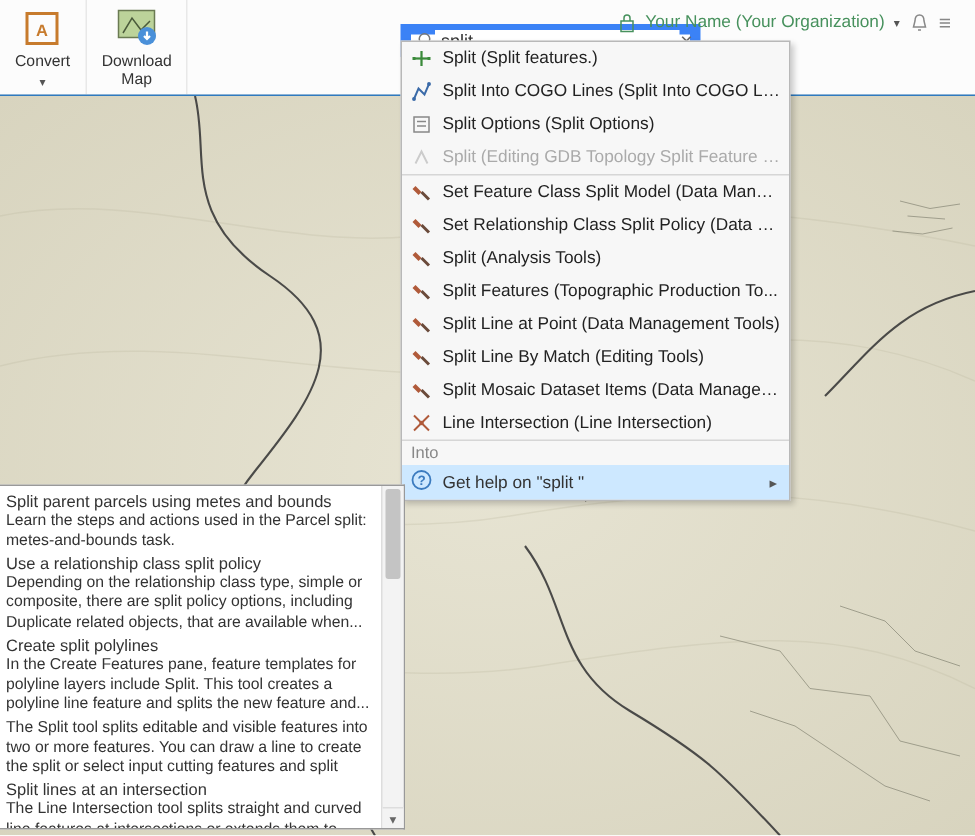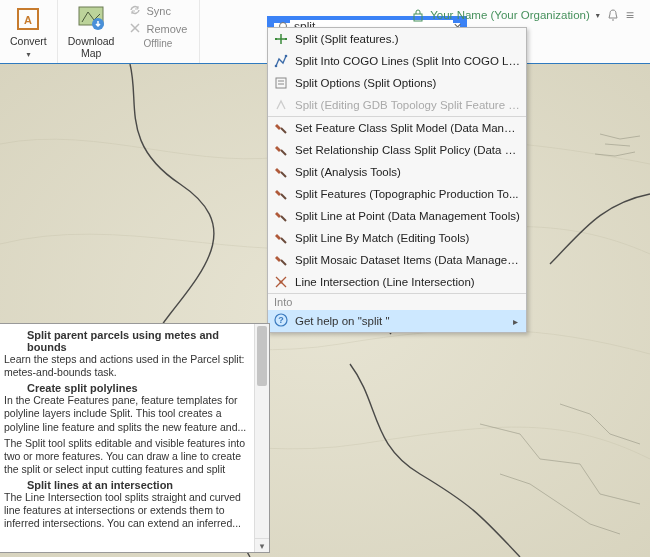--- a/index.html
+++ b/index.html
@@ -24,21 +24,21 @@
   .dropdown { position: absolute; left: 267px; top: 27px; width: 260px; background: #f7f7f7; border: 1px solid #b8b8b8; box-shadow: 2px 2px 4px rgba(0,0,0,0.2); }
   .dd-item { display: flex; align-items: center; gap: 7px; padding: 2px 6px 2px 6px; font-size: 11.5px; color: #222; cursor: pointer; white-space: nowrap; overflow: hidden; text-overflow: ellipsis; height: 22px; }
   .dd-item.disabled { color: #aaa; }
   .dd-item .icon { width: 14px; height: 14px; flex: 0 0 14px; display:flex; align-items:center; justify-content:center; }
   .dd-sep { border-top: 1px solid #d6d6d6; }
   .dd-section { padding: 2px 6px; color: #888; font-size: 11px; }
   .dd-help { display:flex; align-items:center; gap:7px; padding: 3px 6px; background: #cde8ff; font-size: 11.5px; color: #333; position: relative; }
   .dd-help .chev { position:absolute; right:8px; font-size:10px; color:#555; }
   .results { position: absolute; left: 0; top: 323px; width: 270px; height: 230px; background: #fff; border: 1px solid #999; border-left: none; display:flex; }
   .results-inner { flex:1; overflow: hidden; padding: 4px 2px 4px 4px; }
-  .res h4 { font-size: 11px; font-weight: bold; margin-top: 1px; margin-left: 23px; }
+  .res h4 { font-size: 11px; font-weight: normal; margin-top: 1px; }
   .res p { font-size: 10.5px; color: #333; line-height: 1.25; max-height: 3.75em; overflow:hidden; }
   .res + .res { margin-top: 3px; }
   .scrollbar { width: 15px; border-left: 1px solid #ddd; background: #f3f3f3; position: relative; }
   .scroll-thumb { position:absolute; left:2px; right:2px; top:2px; height:60px; background:#c4c4c4; border-radius:2px; }
   .scroll-btn { position:absolute; left:0; right:0; height:14px; background:#f3f3f3; display:flex; align-items:center; justify-content:center; font-size:9px; color:#666; border-top:1px solid #ddd; }
   .blue-strip { position:absolute; left:0; right:0; top:63px; height:3px; background:#2f7abf; }
 </style>
 </head>
 <body>
 
@@ -61,37 +61,20 @@
         <svg viewBox="0 0 30 30" width="30" height="30">
             <rect x="3" y="3" width="24" height="18" fill="#bcd39a" stroke="#6a7a52"></rect>
             <polyline points="6,18 12,8 18,16 24,10" fill="none" stroke="#4a5a3a"></polyline>
             <circle cx="22" cy="20" r="6" fill="#4a90d9"></circle>
             <path d="M22 17 L22 22 M20 20 L22 22 L24 20" stroke="#fff" stroke-width="1.5" fill="none"></path>
           </svg>
       </span>
       <span class="ribbon-label" style="white-space:pre-line;">Download
 Map</span>
       <span class="arrow-down">▾</span>
-    </div>
-    <div style="display:flex; flex-direction:column; padding-left:4px;">
-      <div class="ribbon-mini">
-        <span><svg width="14" height="14" viewBox="0 0 14 14">
-              <path d="M3 7a4 4 0 0 1 7-2 M11 7a4 4 0 0 1-7 2" fill="none" stroke="#bbb" stroke-width="1.5"></path>
-              <path d="M10 3 L10 6 L7 6" fill="none" stroke="#bbb"></path>
-              <path d="M4 11 L4 8 L7 8" fill="none" stroke="#bbb"></path>
-            </svg></span>
-        <span>Sync</span>
-      </div>
-      <div class="ribbon-mini">
-        <span><svg width="14" height="14" viewBox="0 0 14 14">
-              <path d="M3 3 L11 11 M11 3 L3 11" stroke="#bbb" stroke-width="1.5"></path>
-            </svg></span>
-        <span>Remove</span>
-      </div>
-      <span class="group-caption" style="align-self:center;">Offline</span>
     </div>
   </div>
 
   <div class="search-wrap">
     <svg width="12" height="12" viewBox="0 0 12 12">
         <circle cx="5" cy="5" r="3.5" fill="none" stroke="#777"></circle>
         <line x1="8" y1="8" x2="11" y2="11" stroke="#777"></line>
       </svg>
     <input class="search-input" value="split" style="">
     <span class="search-clear">✕</span>
@@ -271,20 +254,24 @@
     </div>
   </div>
 
 <div class="results">
   <div class="results-inner" id="results">
       <div class="res">
         <h4>Split parent parcels using metes and bounds</h4>
         <p>Learn the steps and actions used in the Parcel split: metes-and-bounds task.</p>
       </div>
       <div class="res">
+        <h4>Use a relationship class split policy</h4>
+        <p>Depending on the relationship class type, simple or composite, there are split policy options, including Duplicate related objects, that are available when...</p>
+      </div>
+      <div class="res">
         <h4>Create split polylines</h4>
         <p>In the Create Features pane, feature templates for polyline  layers include  Split. This tool creates a polyline line feature and splits the new feature and...</p>
       </div>
       <div class="res">
         <p>The Split tool splits editable and visible features into two or more features. You can draw a line to create the split or select input cutting features and split only...</p>
       </div>
       <div class="res">
         <h4>Split lines at an intersection</h4>
         <p>The Line Intersection  tool splits straight and curved line features at intersections or extends them to inferred intersections. You can extend an inferred...</p>
       </div>

